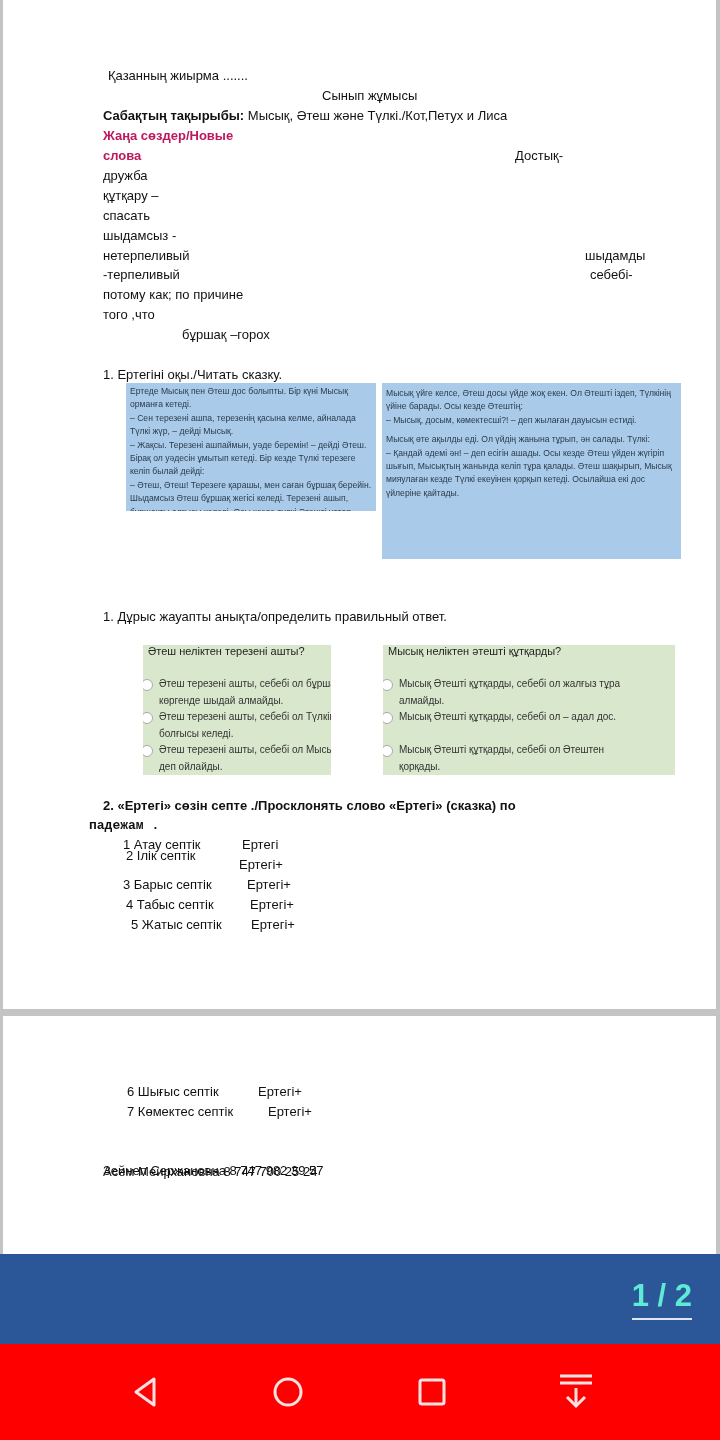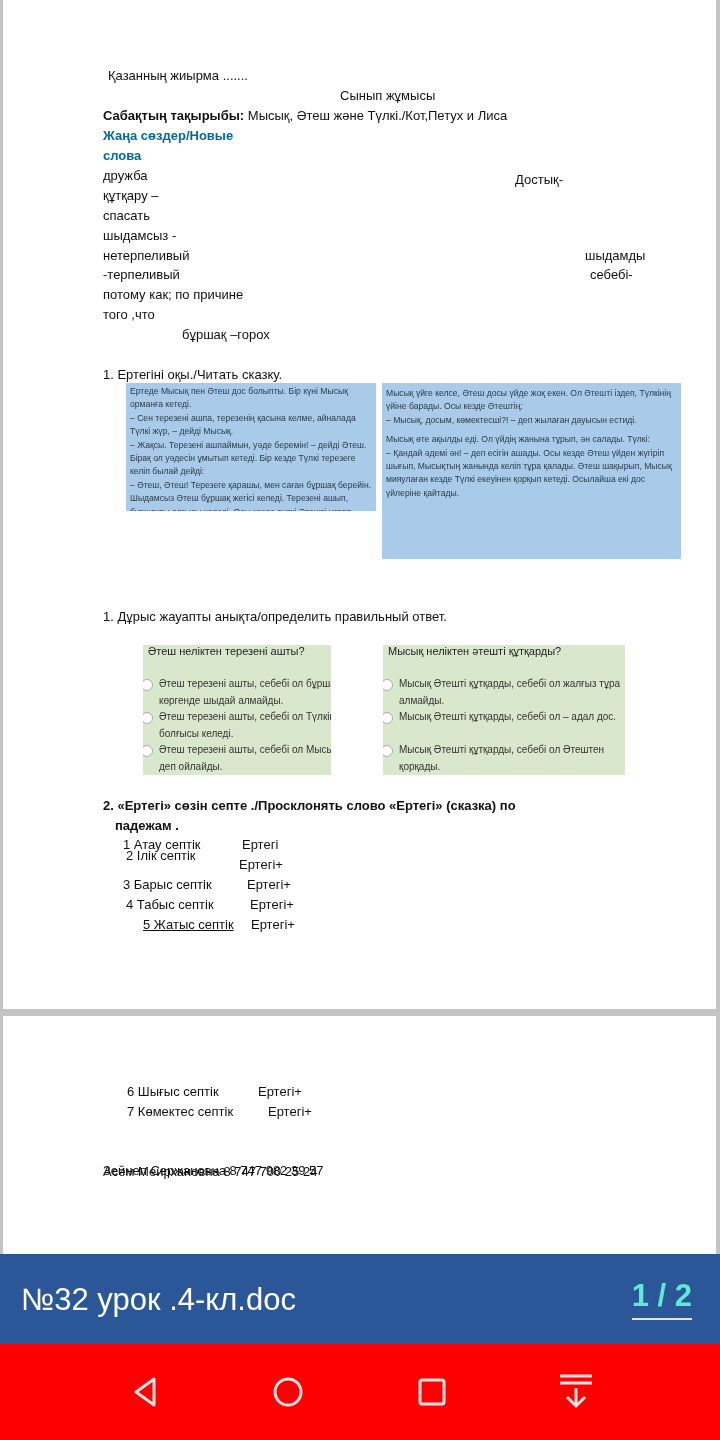--- a/index.html
+++ b/index.html
@@ -2,46 +2,46 @@
 <html><head>
 <meta charset="utf-8">
 <style>
   html, body { margin:0; padding:0; }
   body { width:720px; height:1440px; position:relative; overflow:hidden; background:#c4c4c4; font-family:"Liberation Sans", sans-serif; color:#111; }
   .page { position:absolute; left:3px; width:713px; background:#fff; }
   .page1 { top:0; height:1009px; }
   .page2 { top:1016px; height:238px; }
   .t { position:absolute; white-space:nowrap; font-size:13px; line-height:20px; }
   .b { font-weight:bold; }
-  .red { color:#0369a1; }
+  .red { color:#be185d; }
   .story { position:absolute; background:#a9cbe9; font-size:8.6px; line-height:13.4px; color:#2a3a4a; padding:2px 4px; box-sizing:border-box; overflow:hidden; }
   .story p { margin:0; }
   .quiz { position:absolute; background:#d9e8cd; box-sizing:border-box; overflow:hidden; }
   .quiz .q { position:absolute; left:5px; top:0px; font-size:11px; color:#222; white-space:nowrap; }
   .opt { position:absolute; left:0; font-size:10px; line-height:16.5px; color:#333; }
   .radio { position:absolute; left:-2px; top:3px; width:10px; height:10px; border-radius:50%; border:1px solid #aaa; background:#fff; }
   .opt span.txt { display:block; padding-left:16px; }
   .bottombar { position:absolute; left:0; top:1254px; width:720px; height:90px; background:#2b5799; }
   .doc-title { position:absolute; left:21px; top:28px; font-size:31px; color:#fff; white-space:nowrap; }
   .page-counter { position:absolute; right:28px; top:24px; font-size:31px; font-weight:bold; color:#5eead4; padding-bottom:4px; border-bottom:2px solid #dfe6f3; }
   .navbar { position:absolute; left:0; top:1344px; width:720px; height:96px; background:#ff0000; }
   .nav { position:absolute; top:28px; width:40px; height:40px; }
 </style>
 </head>
 <body>
 
 <div class="page page1">
   <div class="t" style="left:105px;top:66px;">Қазанның жиырма .......</div>
-  <div class="t" style="left:337px;top:86px;">Сынып жұмысы</div>
+  <div class="t" style="left:319px;top:86px;">Сынып жұмысы</div>
   <div class="t" style="left:100px;top:106px;">
     <span class="b">Сабақтың тақырыбы:</span><span> Мысық, Әтеш және Түлкі./Кот,Петух и Лиса</span>
   </div>
   <div class="t red b" style="left:100px;top:126px;">Жаңа сөздер/Новые</div>
   <div class="t red b" style="left:100px;top:146px;">слова</div>
-  <div class="t" style="left:512px;top:146px;margin-top:24px;">Достық-</div>
+  <div class="t" style="left:512px;top:146px;">Достық-</div>
   <div class="t" style="left:100px;top:166px;">дружба</div>
   <div class="t" style="left:100px;top:186px;">құтқару –</div>
   <div class="t" style="left:100px;top:206px;">спасать</div>
   <div class="t" style="left:100px;top:226px;">шыдамсыз -</div>
   <div class="t" style="left:100px;top:246px;">нетерпеливый</div>
   <div class="t" style="left:582px;top:246px;">шыдамды</div>
   <div class="t" style="left:100px;top:265px;">-терпеливый</div>
   <div class="t" style="left:587px;top:265px;">себебі-</div>
   <div class="t" style="left:100px;top:285px;">потому как; по причине</div>
   <div class="t" style="left:100px;top:305px;">того ,что</div>
@@ -74,62 +74,61 @@
     </div>
     <div class="opt" style="top:64px;width:234px;">
       <span class="radio"></span>
       <span class="txt">Әтеш терезені ашты, себебі ол Түлкімен дос болғысы келеді.</span>
     </div>
     <div class="opt" style="top:97px;width:234px;">
       <span class="radio"></span>
       <span class="txt">Әтеш терезені ашты, себебі ол Мысық келді деп ойлайды.</span>
     </div>
   </div>
-  <div class="quiz" style="left:380px;top:645px;width:242px;height:130px;">
+  <div class="quiz" style="left:380px;top:645px;width:292px;height:130px;">
     <div class="q">Мысық неліктен әтешті құтқарды?</div>
     <div class="opt" style="top:31px;width:238px;">
       <span class="radio"></span>
       <span class="txt">Мысық Әтешті құтқарды, себебі ол жалғыз тұра алмайды.</span>
     </div>
     <div class="opt" style="top:64px;width:238px;">
       <span class="radio"></span>
       <span class="txt">Мысық Әтешті құтқарды, себебі ол – адал дос.</span>
     </div>
     <div class="opt" style="top:97px;width:238px;">
       <span class="radio"></span>
       <span class="txt">Мысық Әтешті құтқарды, себебі ол Әтештен қорқады.</span>
     </div>
   </div>
 
   <div class="t b" style="left:100px;top:796px;">2. «Ертегі» сөзін септе ./Просклонять слово «Ертегі»  (сказка) по</div>
-  <div class="t b" style="left:112px;top:816px;">падежам .</div>
+  <div class="t b" style="left:86px;top:816px;font-family:Liberation Mono, monospace;">падежам .</div>
 
   <div class="t" style="left:120px;top:835px;">1 Атау септік</div>
   <div class="t" style="left:239px;top:835px;">Ертегі</div>
   <div class="t" style="left:123px;top:846px;">2 Ілік септік</div>
   <div class="t" style="left:236px;top:855px;">Ертегі+</div>
   <div class="t" style="left:120px;top:875px;">3 Барыс септік</div>
   <div class="t" style="left:244px;top:875px;">Ертегі+</div>
   <div class="t" style="left:123px;top:895px;">4 Табыс септік</div>
   <div class="t" style="left:247px;top:895px;">Ертегі+</div>
-  <div class="t" style="left:140px;top:915px;text-decoration:underline;">5 Жатыс септік</div>
+  <div class="t" style="left:128px;top:915px;">5 Жатыс септік</div>
   <div class="t" style="left:248px;top:915px;">Ертегі+</div>
 </div>
 
 <div class="page page2">
   <div class="t" style="left:124px;top:66px;">6 Шығыс септік</div>
   <div class="t" style="left:255px;top:66px;">Ертегі+</div>
   <div class="t" style="left:124px;top:86px;">7 Көмектес септік</div>
   <div class="t" style="left:265px;top:86px;">Ертегі+</div>
   <div class="t" style="left:100px;top:126px;margin-top:20px;">Асем Меирхановна 8 747 700 25 24</div>
   <div class="t" style="left:100px;top:145px;">Зейнеп Сержановна 8 747 982  39 57</div>
 </div>
 
 <div class="bottombar">
-  <div class="doc-title">№32 урок .4-кл.doc</div>
   <div class="page-counter">1 / 2</div>
 </div>
 
 <div class="navbar">
   <div class="nav" style="left:126px;">
     <svg width="40" height="40" viewBox="0 0 40 40">
       <path d="M28 7 L10 20 L28 33 Z" fill="none" stroke="#fbe2e2" stroke-width="3" stroke-linejoin="round"></path>
     </svg>
   </div>
   <div class="nav" style="left:268px;">

